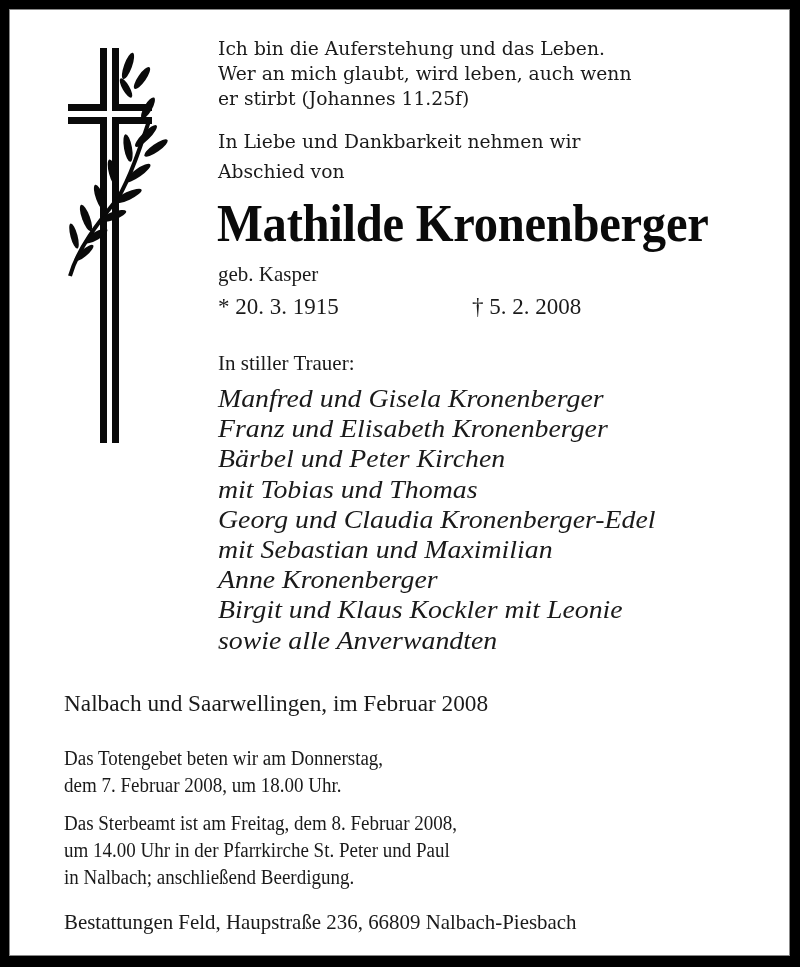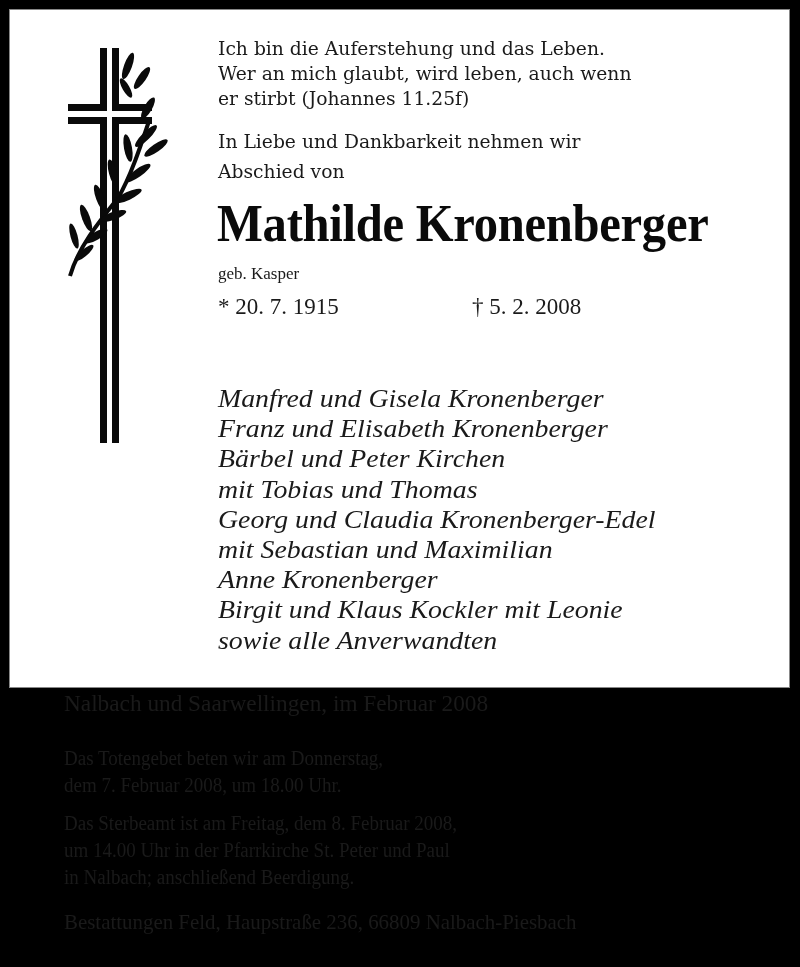--- a/index.html
+++ b/index.html
@@ -11,21 +11,21 @@
       width: 800px;
       height: 967px;
       position: relative;
       overflow: hidden;
     }
     .frame {
       position: absolute;
       left: 9px;
       top: 9px;
       width: 781px;
-      height: 679px;
+      height: 947px;
       background: #fff;
       border: 1px solid #888;
       box-sizing: border-box;
     }
     .cross {
       position: absolute;
       left: 48px;
       top: 38px;
       width: 110px;
       height: 395px;
@@ -67,21 +67,21 @@
       line-height: 60px;
       color: #0a0a0a;
       white-space: nowrap;
       transform: scaleX(0.935);
       transform-origin: left top;
       letter-spacing: -0.3px;
     }
     .maiden {
       left: 208px;
       top: 250px;
-      font-size: 17px;
+      font-size: 21px;
       line-height: 28px;
       font-family: "Liberation Serif", serif;
     }
     .dates {
       position: absolute;
       left: 208px;
       top: 282px;
       width: 420px;
       font-family: "Liberation Serif", serif;
       font-size: 23px;
@@ -196,24 +196,25 @@
   <div class="line serif-wide intro">
     <span class="block-line">In Liebe und Dankbarkeit nehmen wir</span>
     <span class="block-line">Abschied von</span>
   </div>
 
   <div class="name">Mathilde Kronenberger</div>
 
   <div class="line serif-narrow maiden">geb. Kasper</div>
 
   <div class="dates">
-    <span class="birth">* 20. 7. 1915</span>
+    <span class="birth">* 20. 3. 1915</span>
     <span class="death">† 5. 2. 2008</span>
   </div>
 
+  <div class="line serif-narrow mourning-label">In stiller Trauer:</div>
 
   <ul class="mourners">
     <li>Manfred und Gisela Kronenberger</li>
     <li>Franz und Elisabeth Kronenberger</li>
     <li>Bärbel und Peter Kirchen</li>
     <li>mit Tobias und Thomas</li>
     <li>Georg und Claudia Kronenberger-Edel</li>
     <li>mit Sebastian und Maximilian</li>
     <li>Anne Kronenberger</li>
     <li>Birgit und Klaus Kockler mit Leonie</li>

